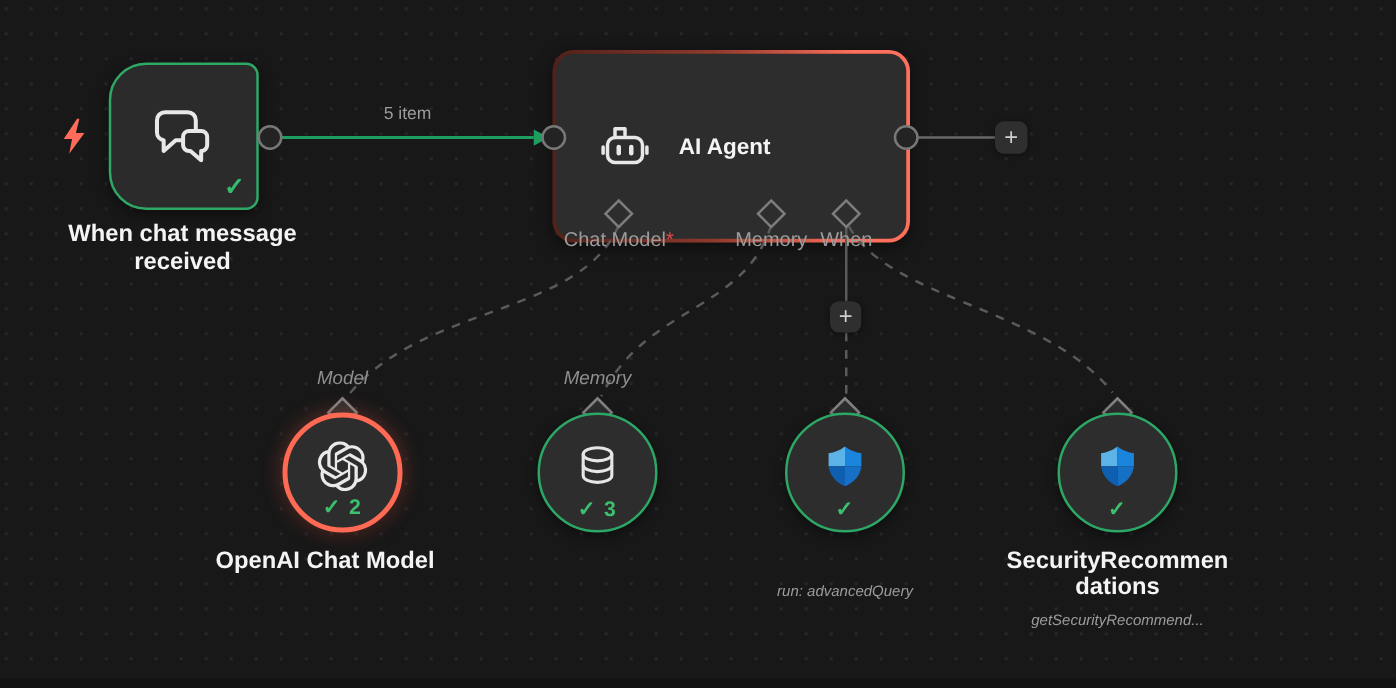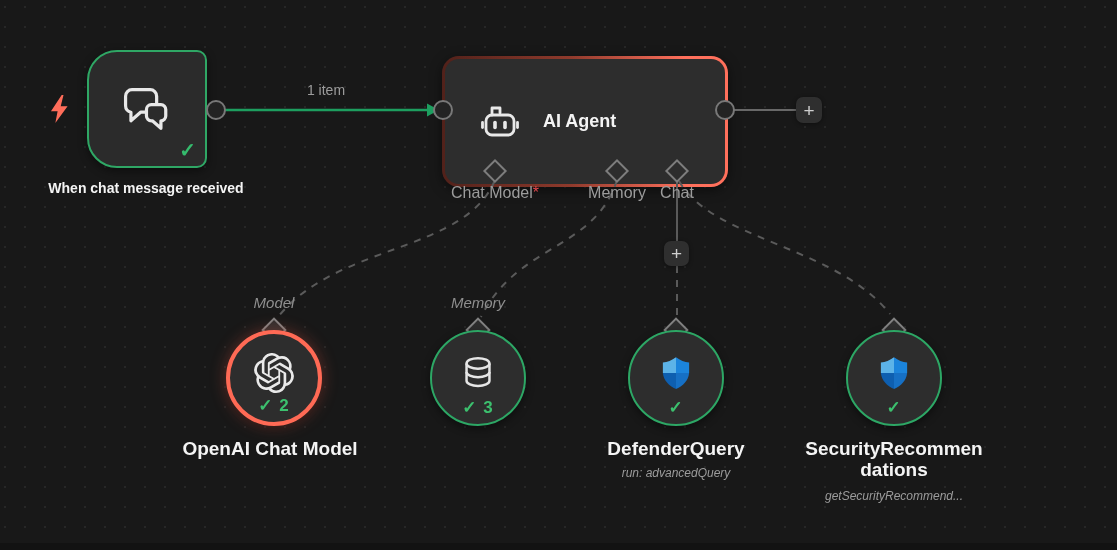--- a/index.html
+++ b/index.html
@@ -14,25 +14,25 @@
   
   .trigger-node{
     left:87px;top:50px;width:120px;height:118px;background:#2b2b2b;
     border:2px solid #2fa765;border-radius:30px 10px 10px 30px;
     box-shadow:0 3px 10px rgba(0,0,0,.45);
     display:flex;align-items:center;justify-content:center;
   }
   .trigger-check{position:absolute;right:9px;bottom:4px;font-size:20px;font-weight:700;color:#35bb6d;}
   .trigger-label{
     left:146px;top:177px;transform:translateX(-50%);width:212px;text-align:center;
-    font-size:14px;font-weight:700;color:#f4f4f4;line-height:22px;
+    font-size:19px;font-weight:700;color:#f4f4f4;line-height:22px;
   }
   
   .agent-outer{
-    left:442px;top:56px;width:286px;height:131px;border-radius:17px;padding:3px;
+    left:442px;top:40px;width:286px;height:154px;border-radius:17px;padding:3px;
     background:linear-gradient(to right,#51211a 0%,#8f3a2c 45%,#ff705c 85%);
     box-shadow:0 3px 12px rgba(0,0,0,.5);
   }
   .agent-inner{
     width:100%;height:100%;border-radius:14px;background:#2d2d2d;
     display:flex;align-items:center;padding-left:32px;
   }
   .agent-title{font-size:18px;font-weight:700;color:#f4f4f4;margin-left:20px;}
   
   .conn-label{left:326px;top:82px;transform:translateX(-50%);font-size:14px;color:#9c9c9c;}
@@ -143,45 +143,45 @@
         <rect x="-8" y="-8" width="16" height="16" fill="#2d2d2d" stroke="#828282" stroke-width="2"></rect>
       </g>
     <g transform="translate(676,330) rotate(45)">
         <rect x="-8" y="-8" width="16" height="16" fill="#2d2d2d" stroke="#828282" stroke-width="2"></rect>
       </g>
     <g transform="translate(894,330) rotate(45)">
         <rect x="-8" y="-8" width="16" height="16" fill="#2d2d2d" stroke="#828282" stroke-width="2"></rect>
       </g>
   </svg>
 
-  <div class="abs conn-label">1 item</div>
+  <div class="abs conn-label">5 item</div>
 
   <div class="abs port-label" style="left:495px;top:184px;">
     <span>Chat Model</span><span class="req">*</span>
   </div>
   <div class="abs port-label" style="left:617px;top:184px;">Memory</div>
-  <div class="abs port-label" style="left:677px;top:184px;">Chat</div>
+  <div class="abs port-label" style="left:677px;top:184px;">When</div>
 
   <div class="abs plus-btn plus-out">
       <span>+</span>
     </div>
   <div class="abs plus-btn plus-tool">
       <span>+</span>
     </div>
 
   <div class="abs sub-port-label" style="left:274px;top:294px;">Model</div>
   <div class="abs sub-port-label" style="left:478px;top:294px;">Memory</div>
 
   <div class="abs subnode selected" style="left:226px;">
     <svg class="node-icon" width="40" height="40" viewBox="0 0 24 24">
       <path fill="#e9e9e9" d="M22.2819 9.8211a5.9847 5.9847 0 0 0-.5157-4.9108 6.0462 6.0462 0 0 0-6.5098-2.9A6.0651 6.0651 0 0 0 4.9807 4.1818a5.9847 5.9847 0 0 0-3.9977 2.9 6.0462 6.0462 0 0 0 .7427 7.0966 5.98 5.98 0 0 0 .511 4.9107 6.051 6.051 0 0 0 6.5146 2.9001A5.9847 5.9847 0 0 0 13.2599 24a6.0557 6.0557 0 0 0 5.7718-4.2058 5.9894 5.9894 0 0 0 3.9977-2.9001 6.0557 6.0557 0 0 0-.7475-7.0729zm-9.022 12.6081a4.4755 4.4755 0 0 1-2.8764-1.0408l.1419-.0804 4.7783-2.7582a.7948.7948 0 0 0 .3927-.6813v-6.7369l2.02 1.1686a.071.071 0 0 1 .038.0615v5.5826a4.504 4.504 0 0 1-4.4945 4.4849zm-9.6607-4.1254a4.4708 4.4708 0 0 1-.5346-3.0137l.142.0852 4.783 2.7582a.7712.7712 0 0 0 .7806 0l5.8428-3.3685v2.3324a.0804.0804 0 0 1-.0332.0615L9.74 19.9502a4.4992 4.4992 0 0 1-6.1408-1.6464zM2.3408 7.8956a4.485 4.485 0 0 1 2.3655-1.9728V11.6a.7664.7664 0 0 0 .3879.6765l5.8144 3.3543-2.0201 1.1685a.0757.0757 0 0 1-.071 0l-4.8303-2.7865A4.504 4.504 0 0 1 2.3408 7.8956zm16.5963 3.8558L13.1038 8.364 15.1192 7.2a.0757.0757 0 0 1 .071 0l4.8303 2.7913a4.4944 4.4944 0 0 1-.6765 8.1042v-5.6772a.79.79 0 0 0-.407-.667zm2.0107-3.0231l-.142-.0852-4.7735-2.7818a.7759.7759 0 0 0-.7854 0L9.409 9.2297V6.8974a.0662.0662 0 0 1 .0284-.0615l4.8303-2.7866a4.4992 4.4992 0 0 1 6.6802 4.66zM8.3065 12.863l-2.02-1.1638a.0804.0804 0 0 1-.038-.0567V6.0742a4.4992 4.4992 0 0 1 7.3757-3.4537l-.142.0805L8.704 5.459a.7948.7948 0 0 0-.3927.6813zm1.0976-2.3654l2.602-1.4998 2.6069 1.4998v2.9994l-2.5974 1.4997-2.6067-1.4997Z"></path>
     </svg>
     <div class="check-row"><span>✓</span> <span>2</span></div>
   </div>
-  <div class="abs subnode-name" style="left:270px;">OpenAI Chat Model</div>
+  <div class="abs subnode-name" style="left:260px;">OpenAI Chat Model</div>
 
   <div class="abs subnode" style="left:430px;">
     <svg class="node-icon" width="42" height="42" viewBox="0 0 44 44">
       <g fill="none" stroke="#e6e6e6" stroke-width="2.6">
         <ellipse cx="22" cy="12" rx="12" ry="5.5"></ellipse>
         <path d="M10 12 V30 c0 3 5.4 5.5 12 5.5 s12 -2.5 12 -5.5 V12"></path>
         <path d="M10 21 c0 3 5.4 5.5 12 5.5 s12 -2.5 12 -5.5"></path>
       </g>
     </svg>
     <div class="check-row"><span>✓</span> <span>3</span></div>
@@ -189,21 +189,20 @@
 
   <div class="abs subnode" style="left:628px;">
     <svg class="node-icon" width="42" height="42" viewBox="0 0 40 40">
       <path d="M20 5 C16 8 11.8 9.7 7.5 10 V20 H20 Z" fill="#5cb3e8"></path>
       <path d="M20 5 C24 8 28.2 9.7 32.5 10 V20 H20 Z" fill="#1b84dc"></path>
       <path d="M7.5 20 H20 V35.3 C13 32.3 8.3 27 7.5 20 Z" fill="#0e5fb0"></path>
       <path d="M32.5 20 H20 V35.3 C27 32.3 31.7 27 32.5 20 Z" fill="#1670c5"></path>
     </svg>
     <div class="check-row"><span>✓</span></div>
   </div>
-  <div class="abs subnode-name" style="left:676px;">DefenderQuery</div>
   <div class="abs subnode-sub" style="left:676px;top:466px;">run: advancedQuery</div>
 
   <div class="abs subnode" style="left:846px;">
     <svg class="node-icon" width="42" height="42" viewBox="0 0 40 40">
       <path d="M20 5 C16 8 11.8 9.7 7.5 10 V20 H20 Z" fill="#5cb3e8"></path>
       <path d="M20 5 C24 8 28.2 9.7 32.5 10 V20 H20 Z" fill="#1b84dc"></path>
       <path d="M7.5 20 H20 V35.3 C13 32.3 8.3 27 7.5 20 Z" fill="#0e5fb0"></path>
       <path d="M32.5 20 H20 V35.3 C27 32.3 31.7 27 32.5 20 Z" fill="#1670c5"></path>
     </svg>
     <div class="check-row"><span>✓</span></div>

